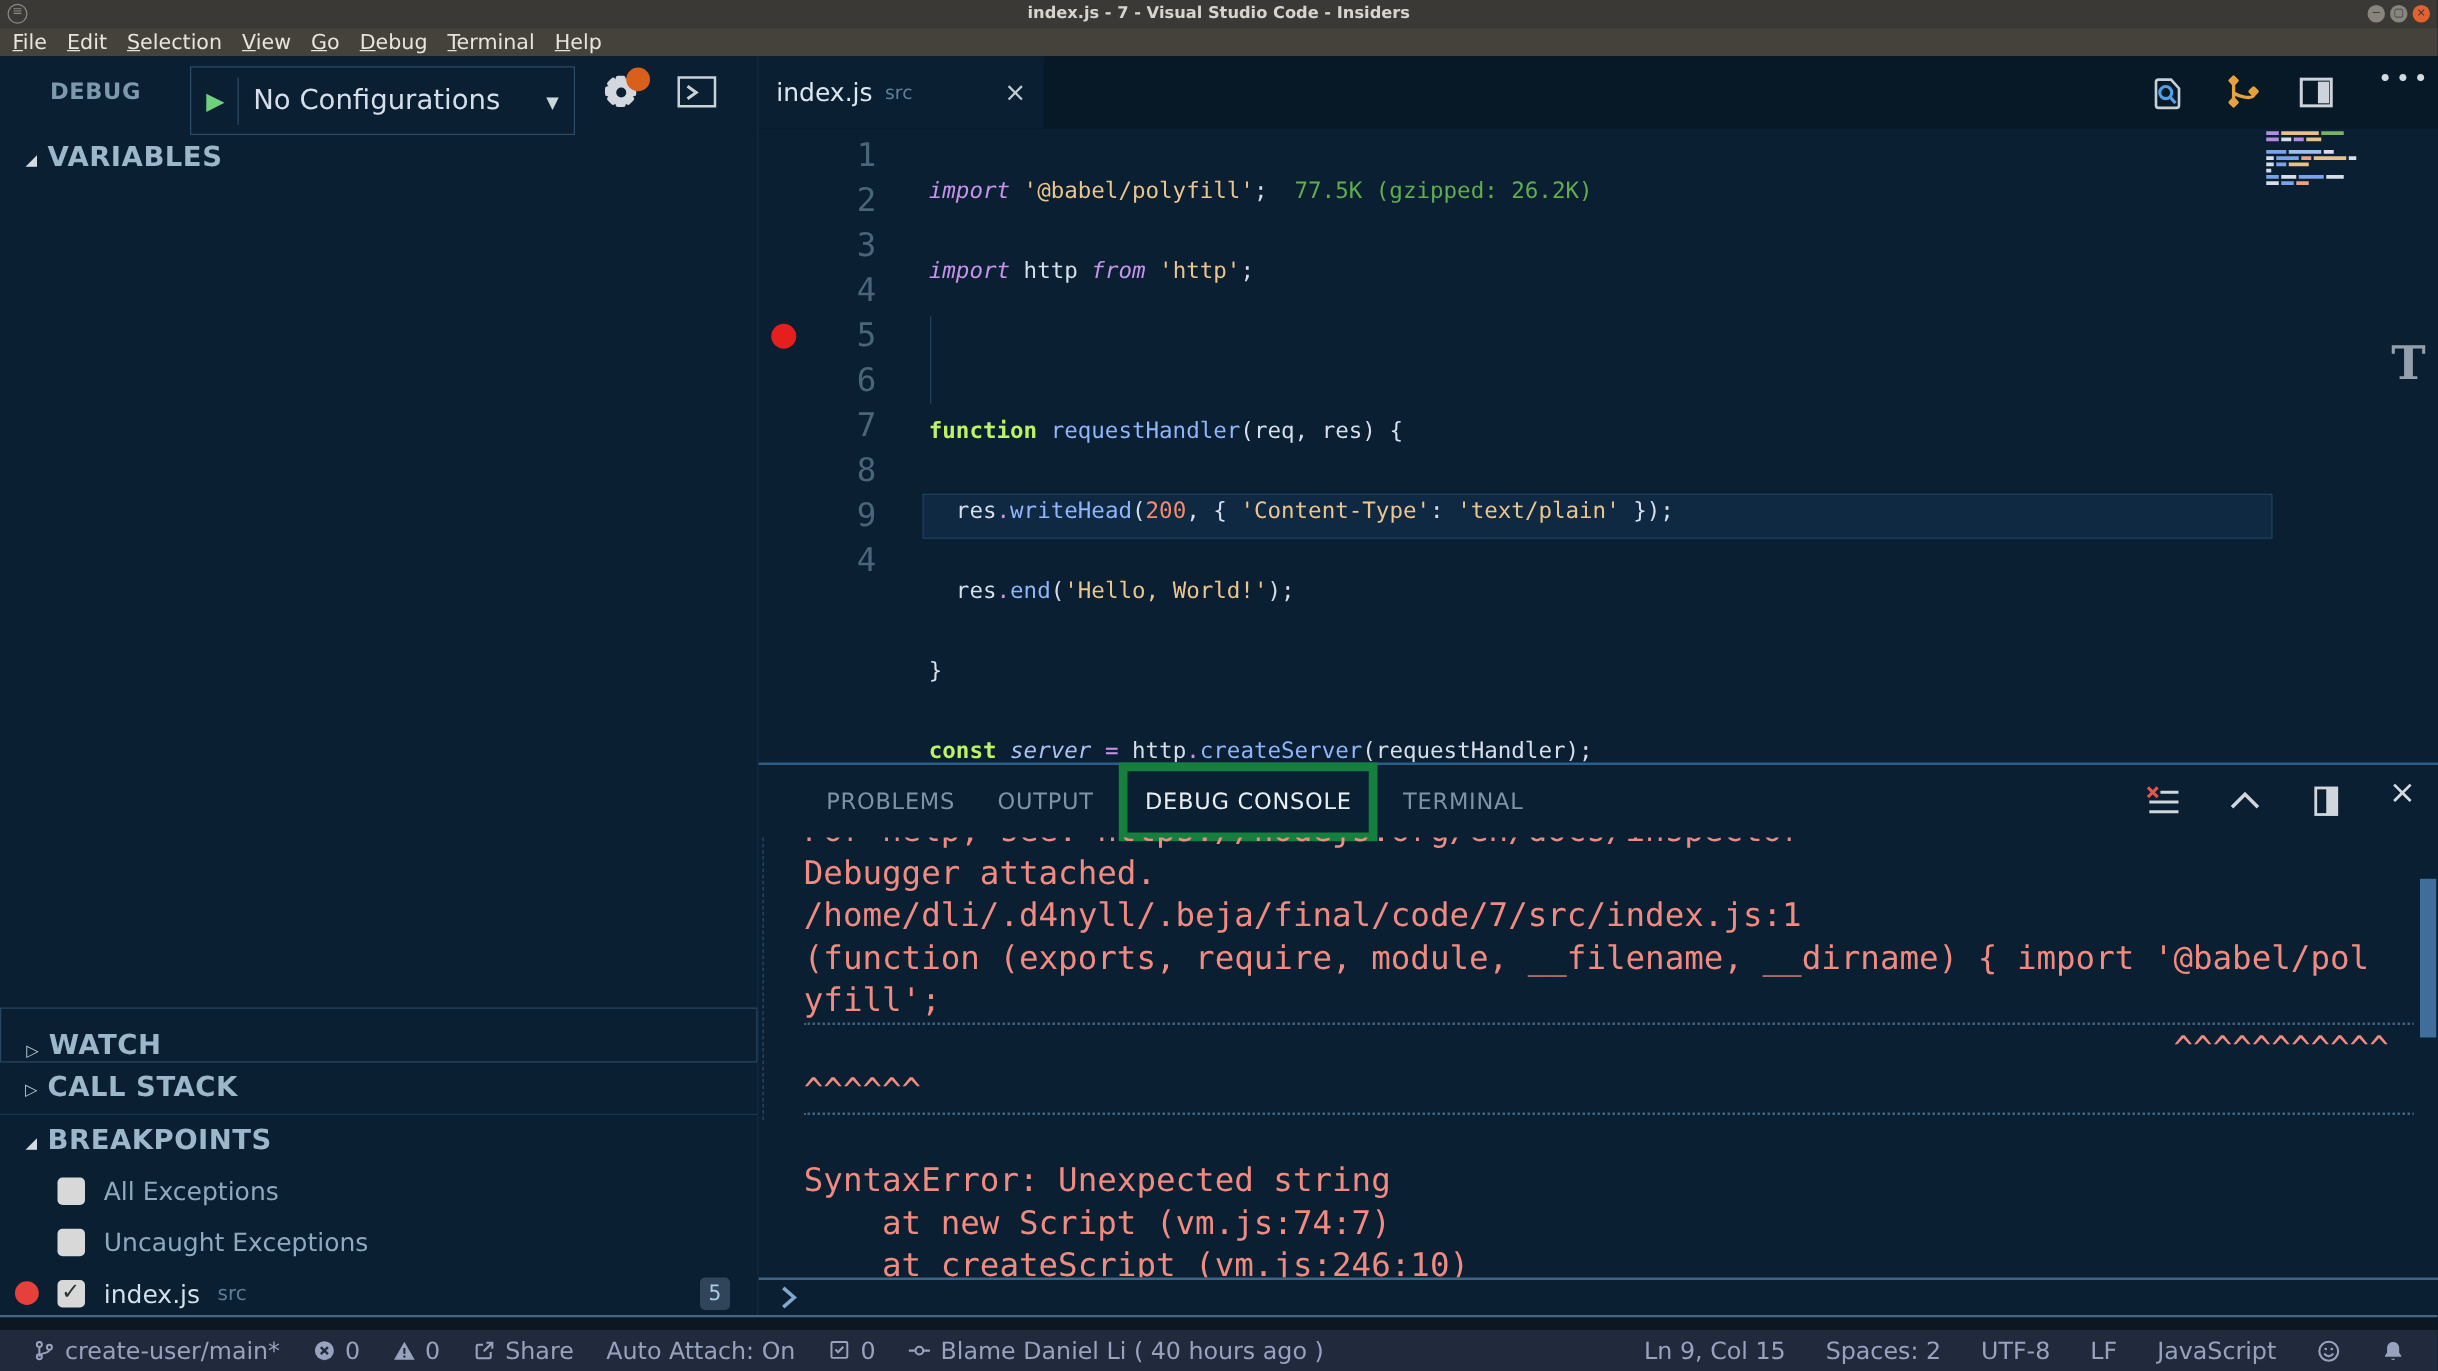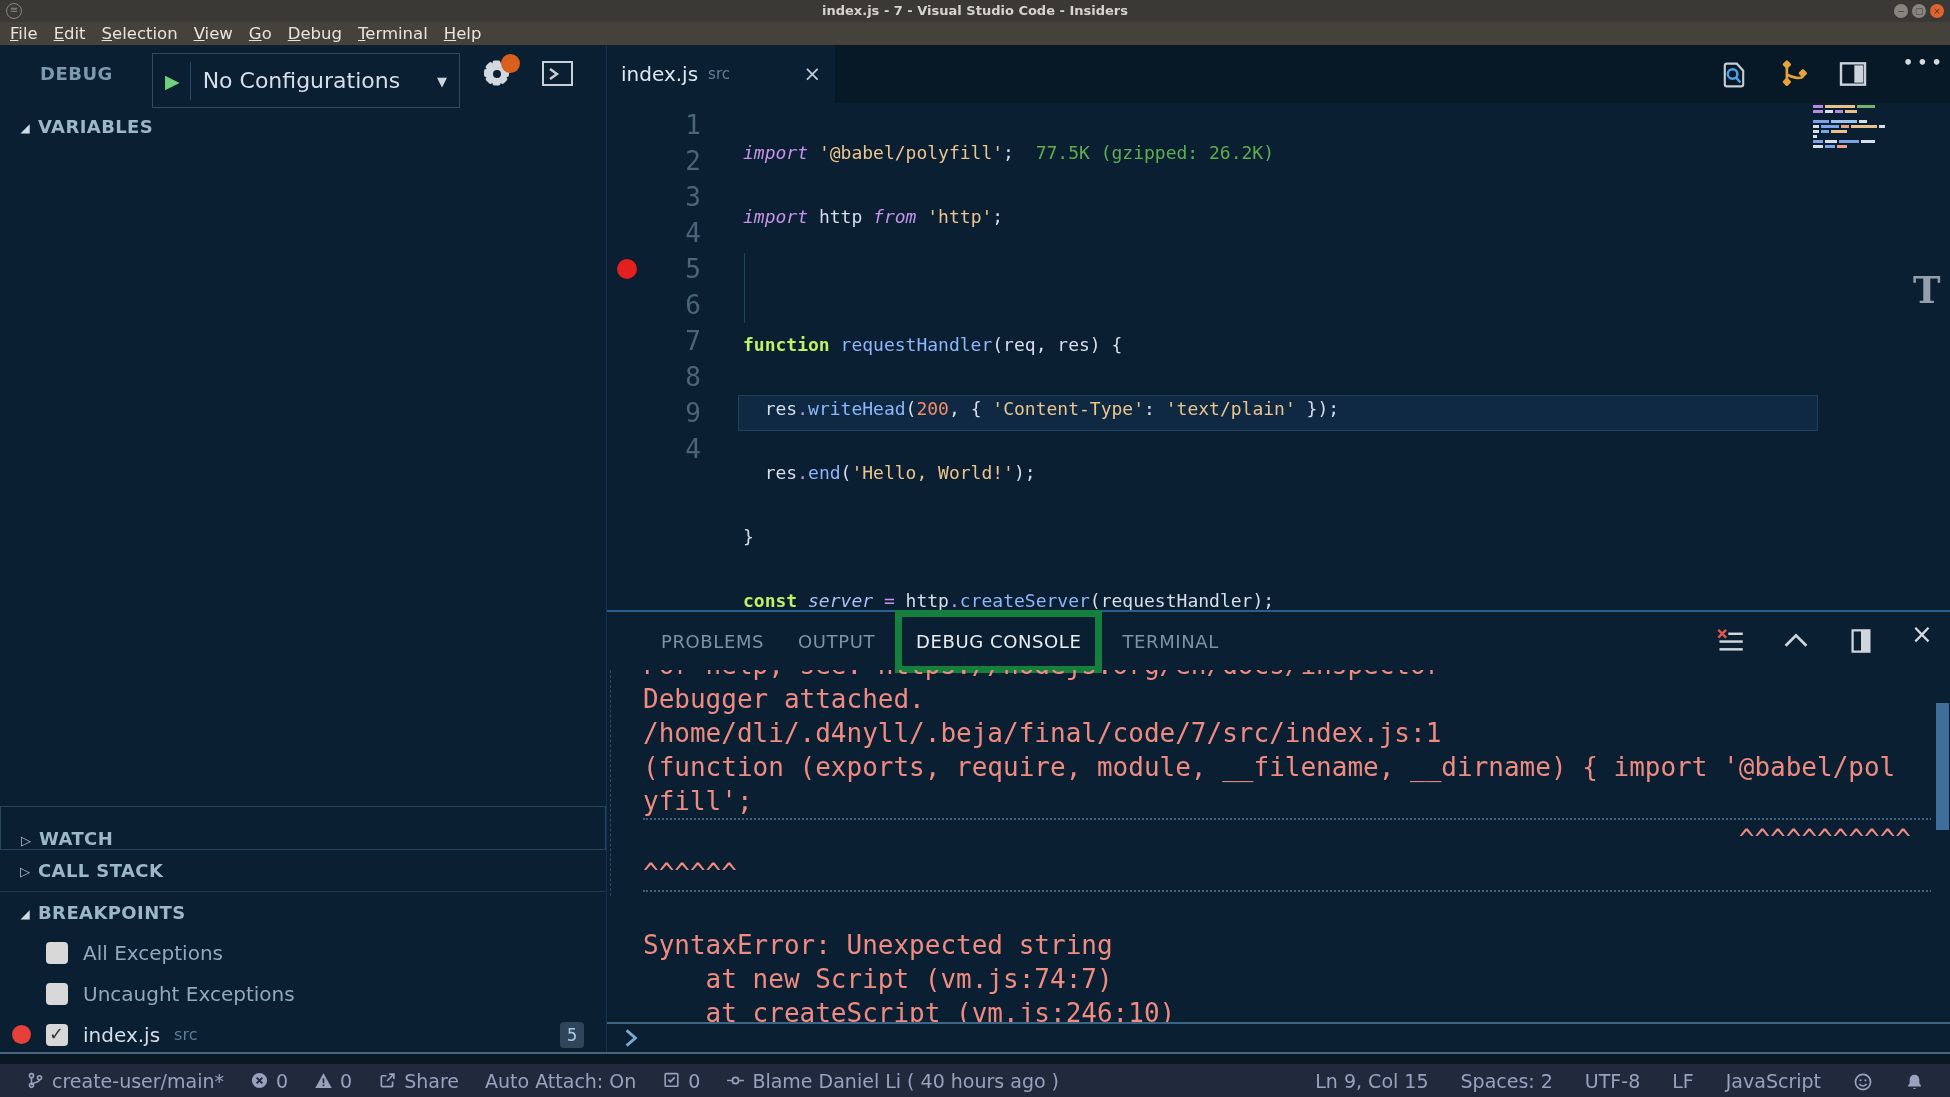--- a/index.html
+++ b/index.html
@@ -41,21 +41,21 @@
   #dd-caret { margin-right:12px; }
   #gear-wrap { position:absolute; left:480px; top:11px; width:34px; height:34px; }
   .gbar { position:absolute; left:4px; top:13px; width:25px; height:8px; background:#d2d8dd; border-radius:2px; }
   .gcore { position:absolute; left:6px; top:7px; width:21px; height:21px; border-radius:50%; background:#d2d8dd; }
   .ghole { position:absolute; left:12.5px; top:13.5px; width:8px; height:8px; border-radius:50%; background:#0a1f31; }
   #gear-dot { position:absolute; left:21px; top:-2px; width:19px; height:19px; border-radius:50%; background:#d85f1c; }
   #console-toggle { position:absolute; left:542px; top:16px; width:31px; height:25px;
                     border:2px solid #c9d1d8; display:flex; align-items:center; padding-left:4px; }
 
   .side-sec { position:absolute; left:0; width:606px; display:flex; align-items:center; }
-  .sec-label { color:#9cb6ca; font-size:18px; font-weight:bold; letter-spacing:.4px; }
+  .sec-label { color:#9cb6ca; font-size:22px; font-weight:bold; letter-spacing:.4px; }
   .tri { width:26px; margin-left:12px; text-align:center; display:inline-block; }
   .tri.exp::before { content:"◢"; color:#d3dbe2; font-size:12px; }
   .tri.col::before { content:"▷"; color:#b9c6d0; font-size:13px; }
   #sec-variables { top:60px; height:42px; }
   #sec-watch { top:761px; height:44px; border:1px solid #27465f;align-items:flex-end; }
   #sec-callstack { top:805px; height:42px; border-bottom:1px solid #1b3750; }
   #sec-breakpoints { top:847px; height:40px; }
 
   #bp-list { position:absolute; top:887px; left:0; width:606px; }
   .bp-row { height:41px; display:flex; align-items:center; padding-left:46px; position:relative; }
@@ -129,21 +129,21 @@
   .console-sep { height:4px; border-top:2px dotted #3f6482; margin-right:-20px; }
   #console-input { position:absolute; left:0; right:0; bottom:0; height:30px; border-top:2px solid #3c6485;
                    display:flex; align-items:center; padding-left:16px; }
   #console-scrollbar { position:absolute; right:2px; top:91px; width:13px; height:127px; background:#3e6e99; }
 
   
   #pre-status { position:absolute; top:1052px; left:0; width:1950px; height:2px; background:#46657f; }
   #status-gap { position:absolute; top:1054px; left:0; width:1950px; height:10px; background:#0c1724; }
   #statusbar { position:absolute; top:1064px; left:0; width:1950px; height:33px; background:#212a3d;
                display:flex; justify-content:space-between; align-items:center; padding:0 26px; }
-  #sb-left, #sb-right { display:flex; align-items:flex-end; }
+  #sb-left, #sb-right { display:flex; align-items:center; }
   #sb-left { gap:26px; } #sb-right { gap:32px; }
   .sb-item { display:flex; align-items:center; gap:7px; color:#98a2bd; font-size:19px; white-space:nowrap; }
   .sb-item svg { display:block; }
 </style>
 </head>
 <body>
 
 <div id="titlebar">
   <div id="app-icon">≡</div>
   <div id="win-title">index.js - 7 - Visual Studio Code - Insiders</div>

